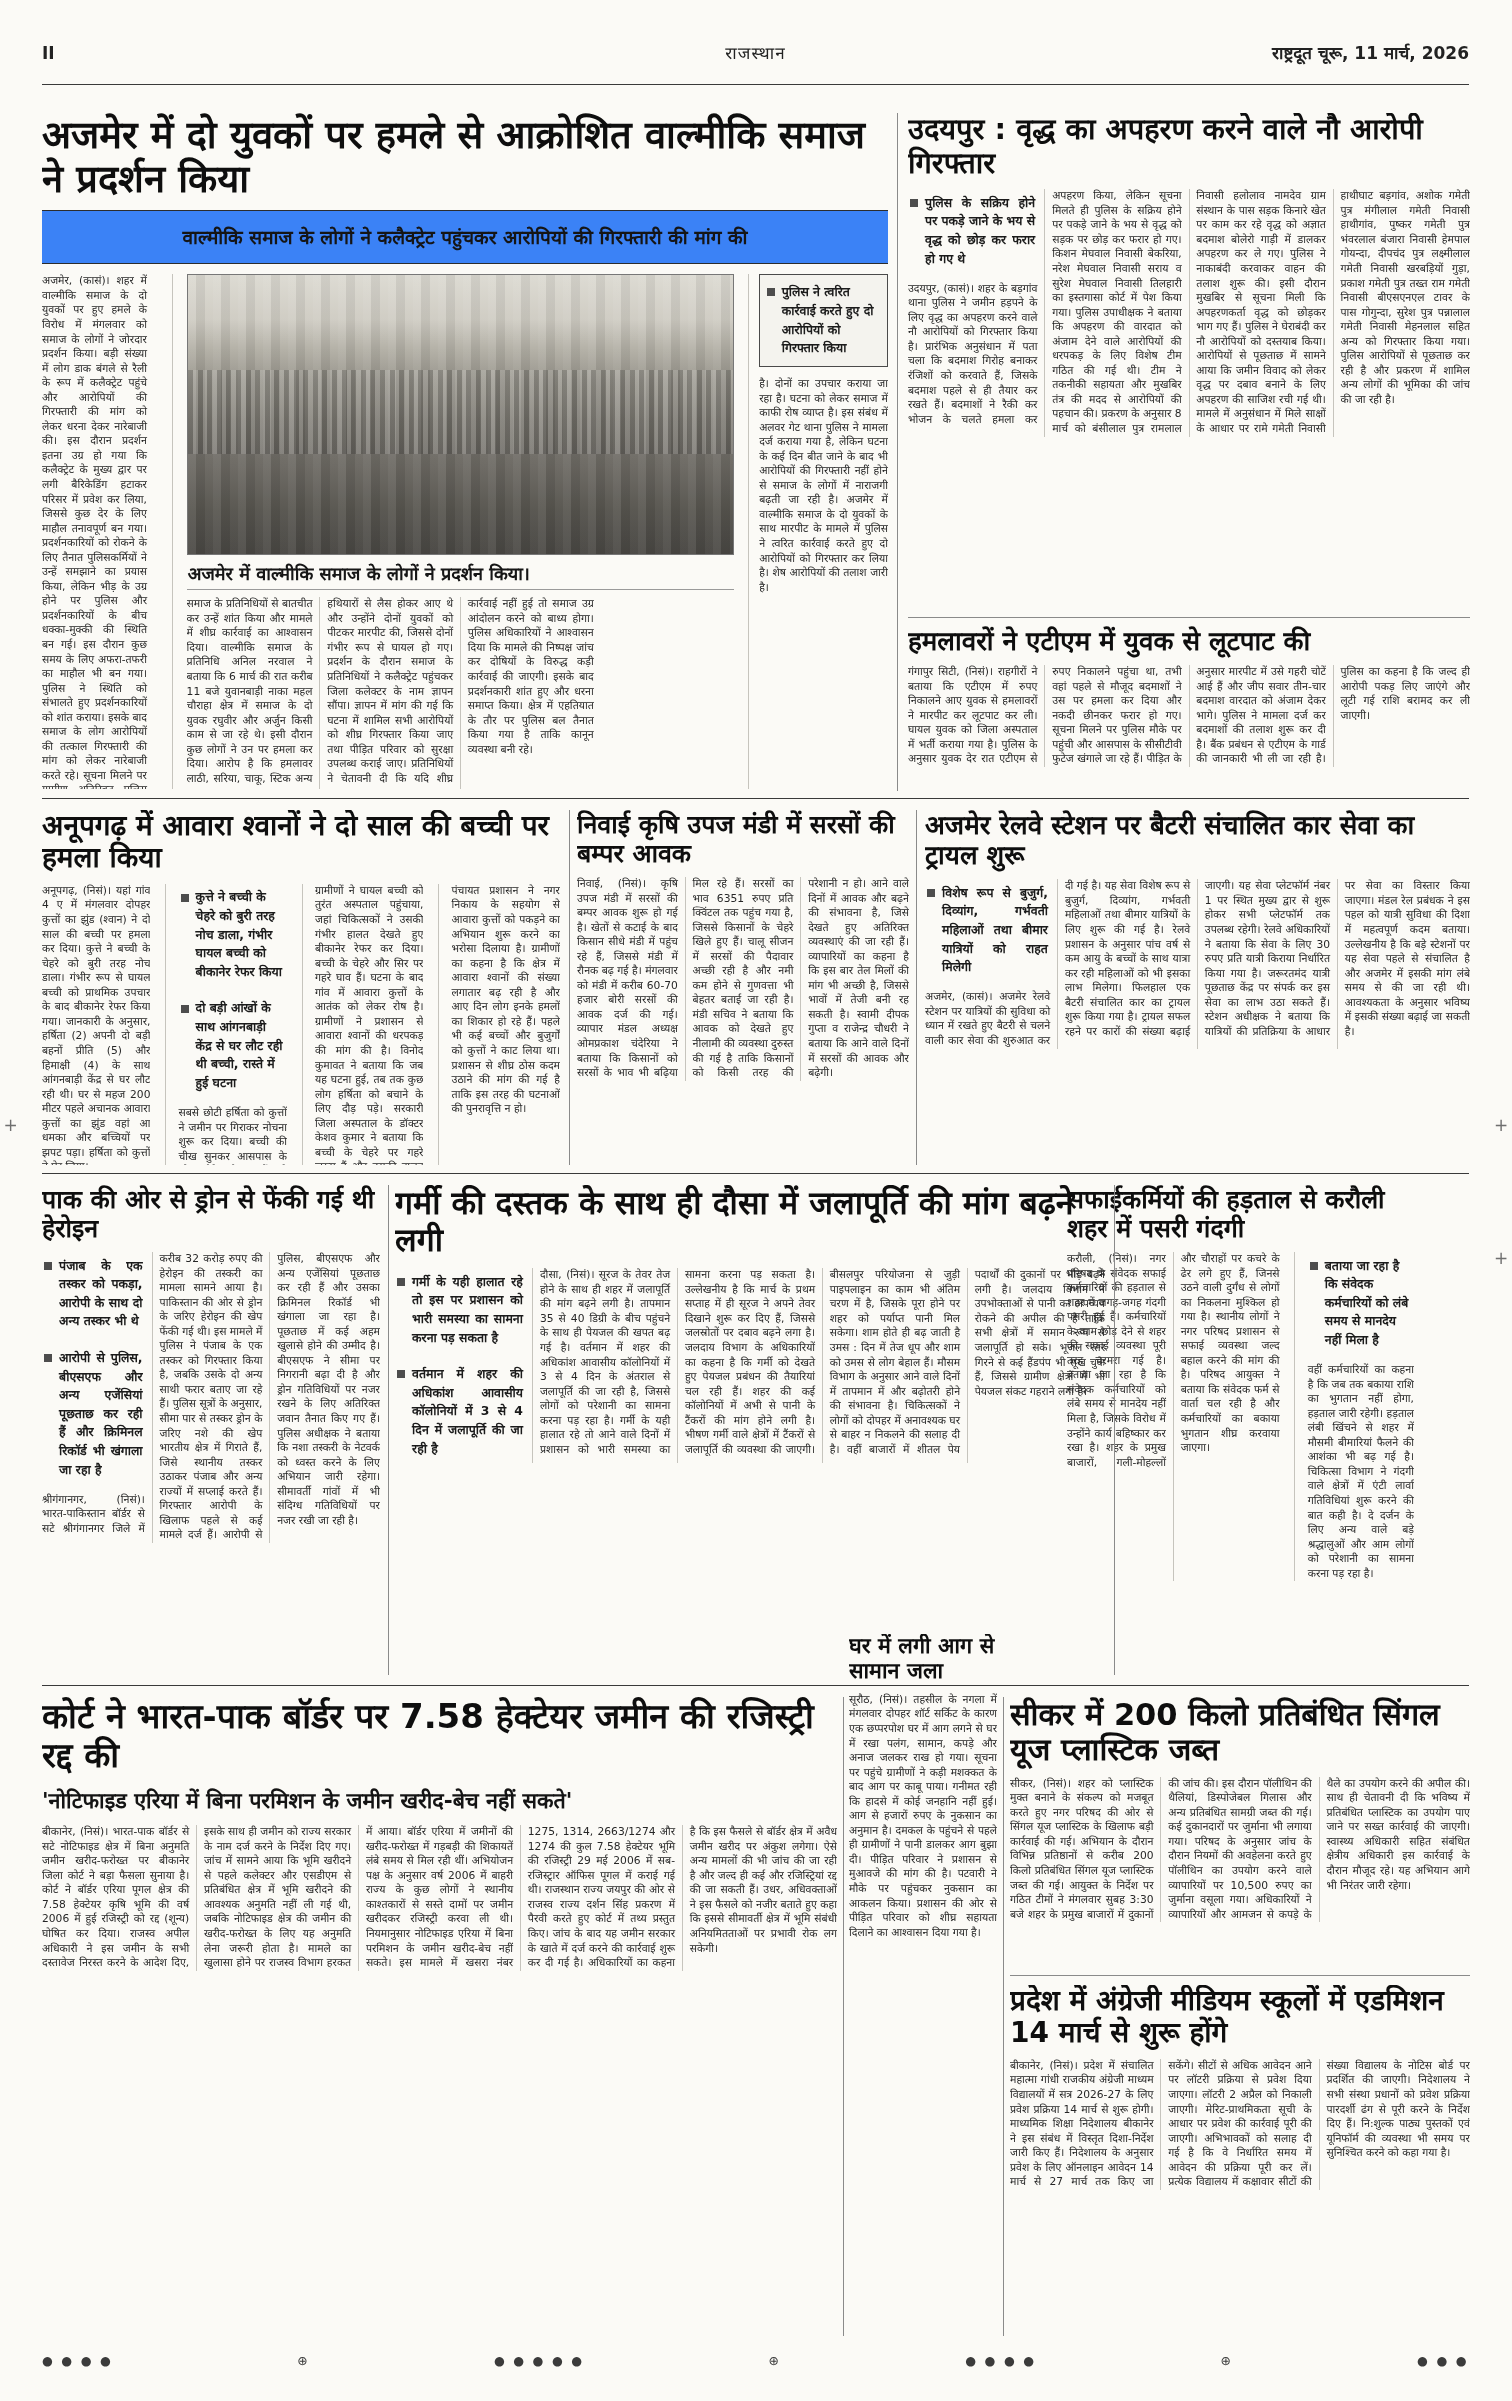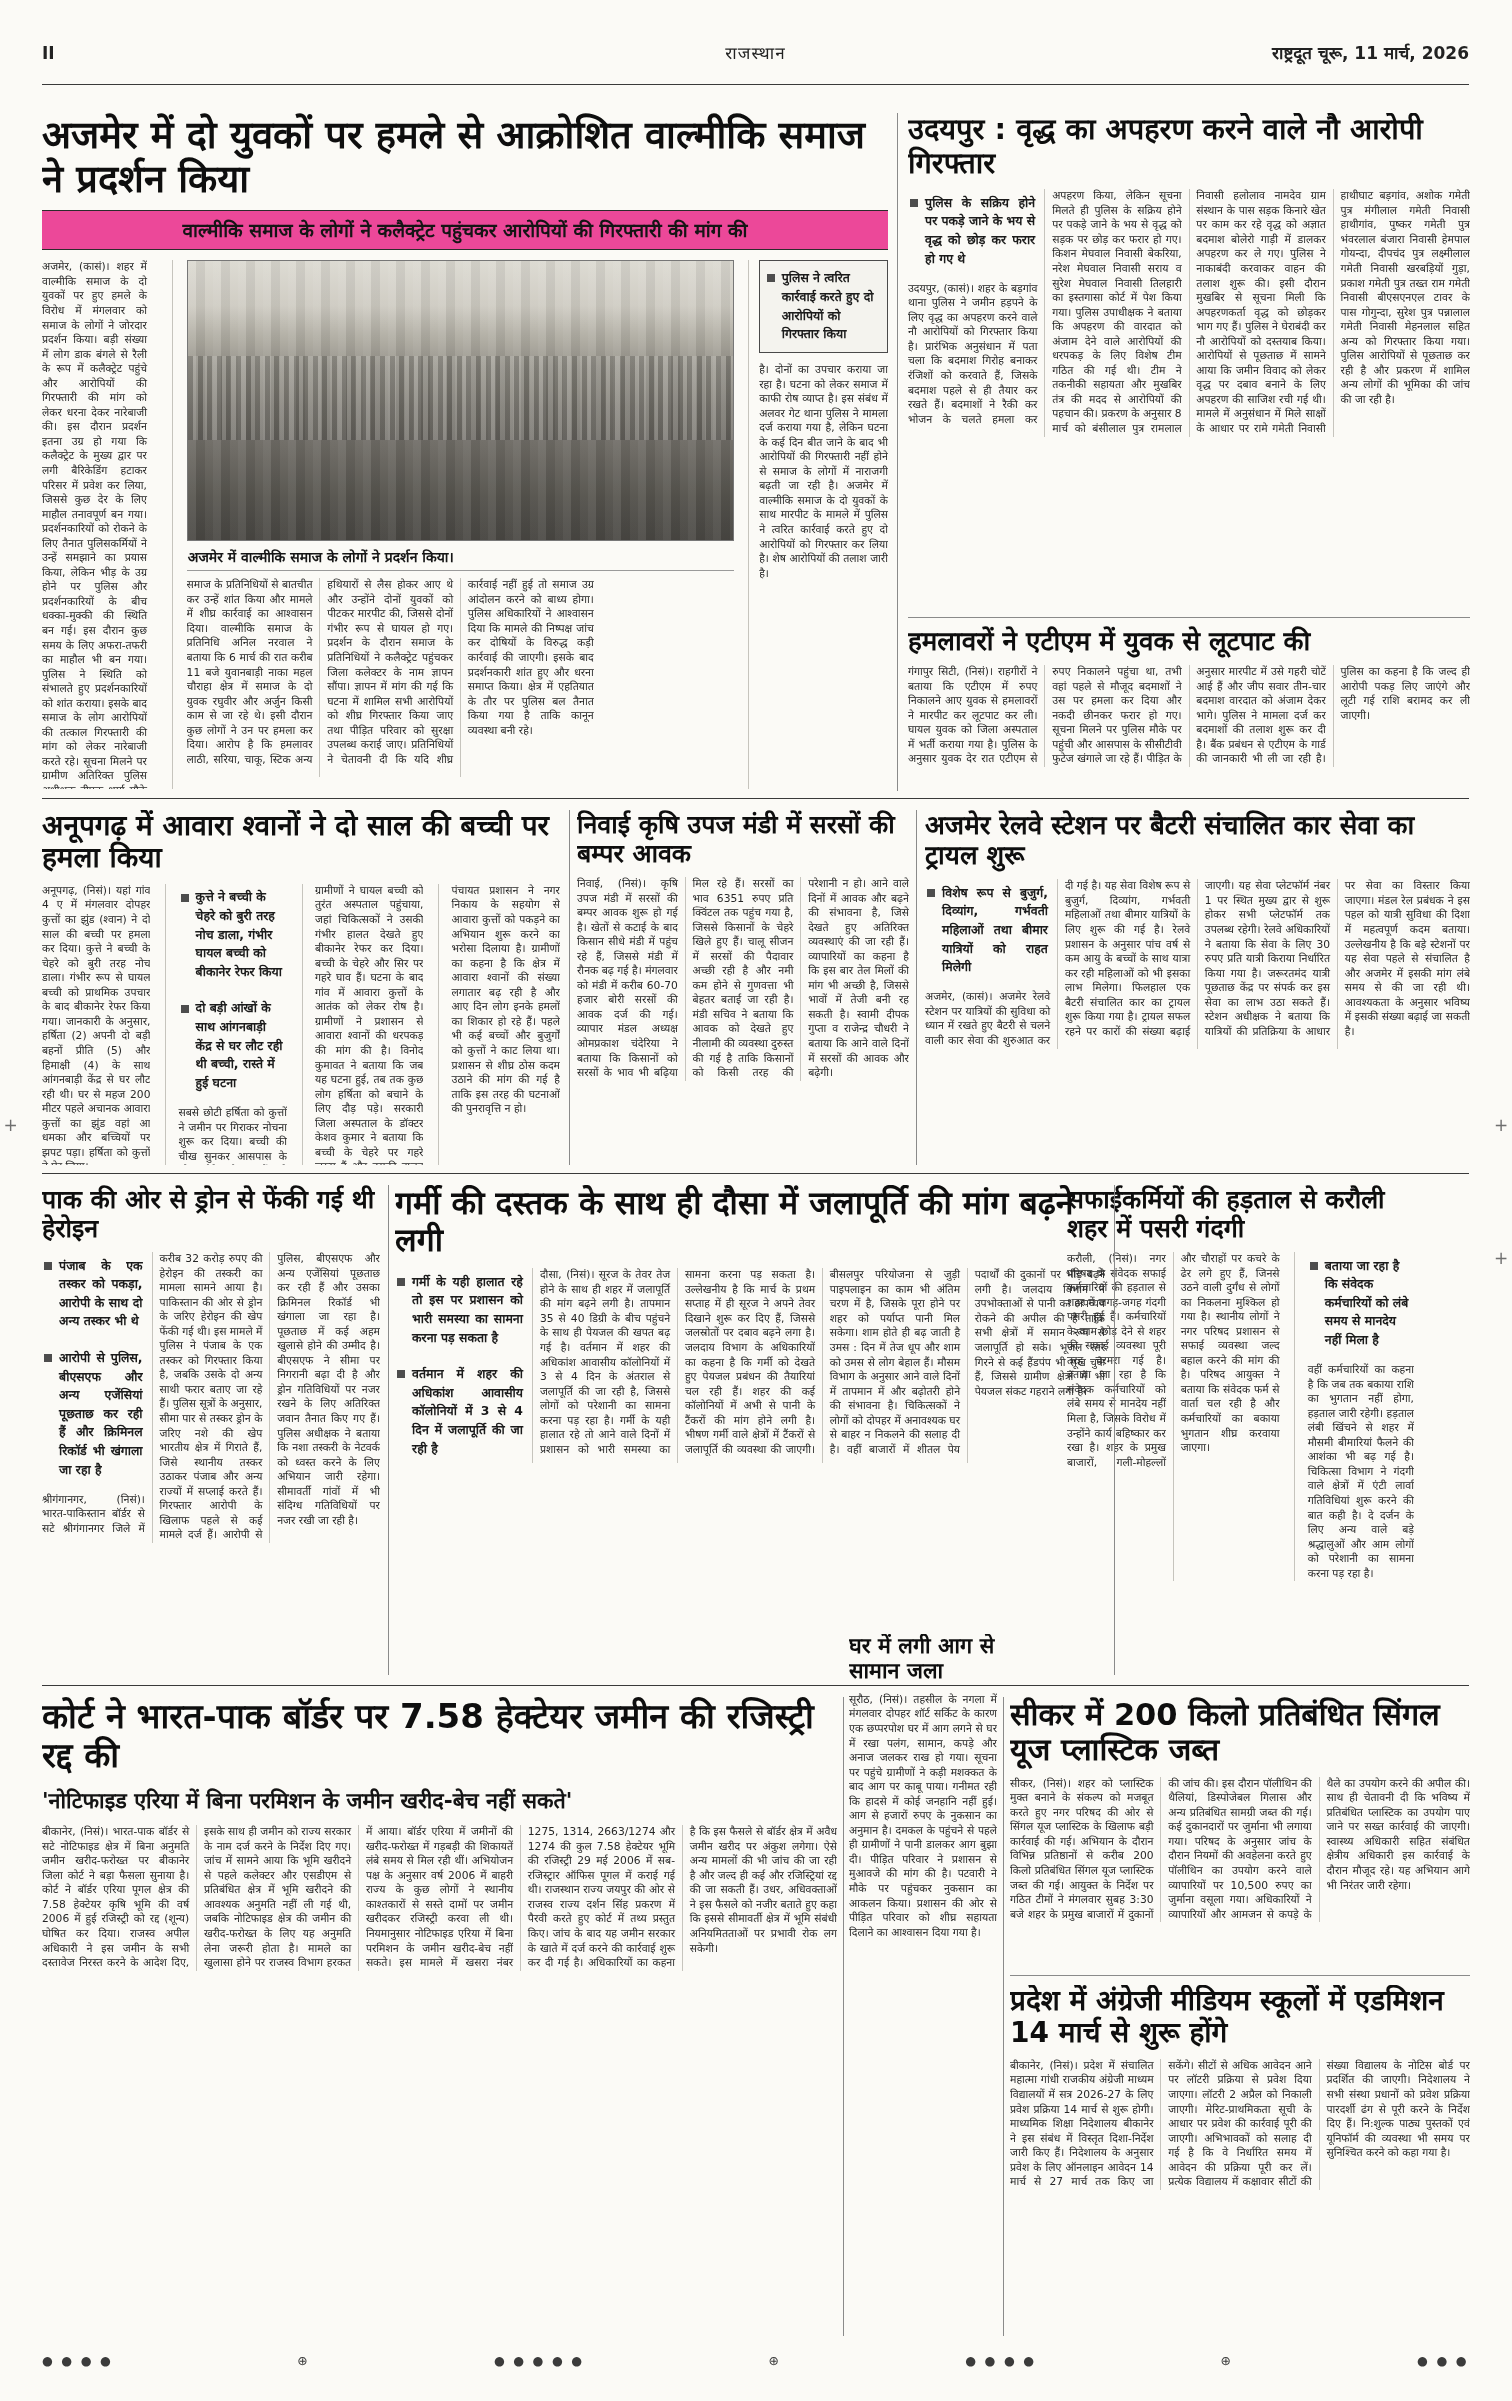--- a/index.html
+++ b/index.html
@@ -10,36 +10,36 @@
   .masthead .pg{justify-self:start;font-weight:700}
   .masthead .section{justify-self:center;letter-spacing:1.1px}
   .masthead .edition{justify-self:end;font-weight:700}
   .hrule{position:absolute;height:1.1px;background:#3a3a3a}
   .vrule{position:absolute;width:0.6px;background:#8a8a8a}
   .art{position:absolute;overflow:hidden}
   .hl{font-weight:700;color:#0e0e0e;line-height:1.16;margin-bottom:9px}
   .hl-a1{font-size:38px}
   .hl-52{font-size:29px}.hl-46{font-size:26px}.hl-50{font-size:28px}.hl-44{font-size:25px}
   .hl-56{font-size:32px}.hl-60{font-size:34px}.hl-38{font-size:21.5px}.hl-54{font-size:30.5px}
-  .subbar{background:#ec4899;border-top:1.1px solid #2c2c2c;border-bottom:1.1px solid #2c2c2c;font-weight:700;font-size:19px;padding:6px 9px;margin-bottom:10.2px;text-align:center;color:#151515}
+  .subbar{background:#3b82f6;border-top:1.1px solid #2c2c2c;border-bottom:1.1px solid #2c2c2c;font-weight:700;font-size:19px;padding:13px 9px;margin-bottom:10.2px;text-align:center;color:#151515}
   .quote-sub{font-weight:700;font-size:21.5px;margin:2.3px 0 11.3px;color:#141414}
   .body{font-size:10.7px;line-height:1.36;text-align:justify;color:#262626}
   .mc{column-gap:14.7px;column-rule:0.6px solid #c6c4bd}
   .mc2{column-count:2}.mc3{column-count:3}.mc4{column-count:4}.mc5{column-count:5}
   .fillcols{column-fill:auto;overflow:hidden}
   .a1-row{display:flex;gap:13.6px;height:534px}
   .a1-colA{width:131px;flex:none;overflow:hidden;border-right:0.6px solid #c6c4bd;padding-right:25px}
   .a1-center{flex:1;display:flex;flex-direction:column}
   .a1-colC{width:140px;flex:none;overflow:hidden;border-left:0.6px solid #c6c4bd;padding-left:10.2px}
   .photo{height:281px;flex:none;border:0.6px solid #777;background:
     linear-gradient(180deg,#dcdad2 0%,#cfccc3 16%,#b4b1a7 26%,#97948b 38%,#807d75 52%,#6b6862 68%,#57554f 84%,#494743 100%);
     position:relative}
   .photo::before{content:"";position:absolute;inset:0;background:repeating-linear-gradient(90deg,rgba(255,255,255,.14) 0 8px,rgba(0,0,0,.12) 8px 17px,rgba(255,255,255,.05) 17px 25px);opacity:.5}
   .photo::after{content:"";position:absolute;left:0;right:0;top:34%;height:30%;background:repeating-linear-gradient(90deg,rgba(20,20,20,.35) 0 5.1px,rgba(240,240,240,.28) 5.1px 9.6px);opacity:.55}
-  .caption{font-weight:700;font-size:14px;padding:5.6px 1.1px 4.5px;border-bottom:0.6px solid #9a9a9a;margin-bottom:6.8px;color:#161616}
+  .caption{font-weight:700;font-size:18px;padding:5.6px 1.1px 4.5px;border-bottom:0.6px solid #9a9a9a;margin-bottom:6.8px;color:#161616}
   .a1-bottom{height:199px}
   .hlbox{border:1.1px solid #4a4a4a;padding:8px 6.8px;display:flex;gap:6.8px;margin-bottom:10.2px;background:#f4f3ee}
   .sq{flex:none;width:8px;height:8px;background:#4d4d4d;margin-top:5.1px}
   .callout{display:flex;gap:6.8px;padding:4.5px 2.3px;margin-bottom:9px;break-inside:avoid}
   .callout-txt,.hlbox-txt{font-weight:700;font-size:12.4px;line-height:1.5;color:#1b1b1b}
   .flexrow{display:flex;gap:14.7px}
   .fcol{flex:1;overflow:hidden}
   .fcol+.fcol{border-left:0.6px solid #c6c4bd;padding-left:12.4px}
   .footer{position:absolute;left:42px;top:2353px;width:1427px;display:flex;justify-content:space-between;align-items:center;font-size:12.4px;color:#3b3b3b;letter-spacing:2.3px}
   .cropmark{position:absolute;font-size:17px;color:#6f6f6f}

